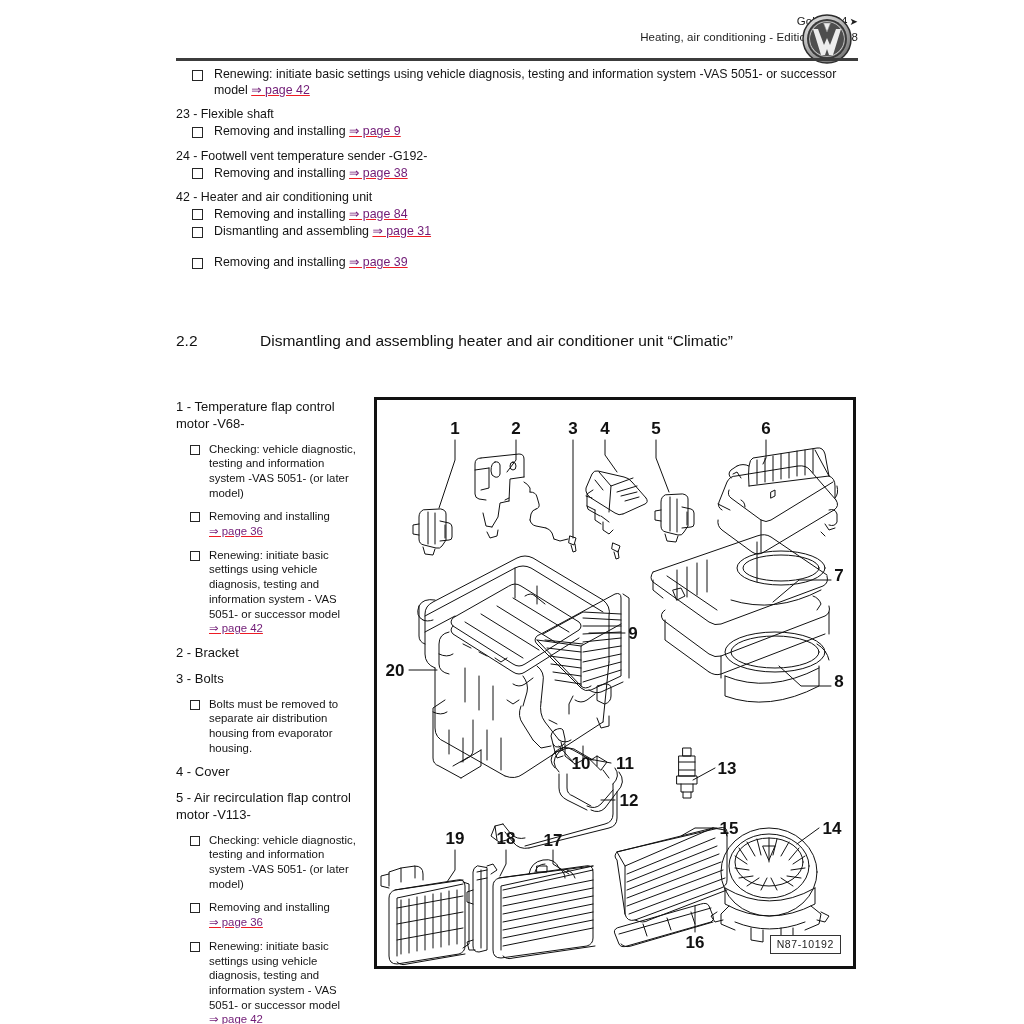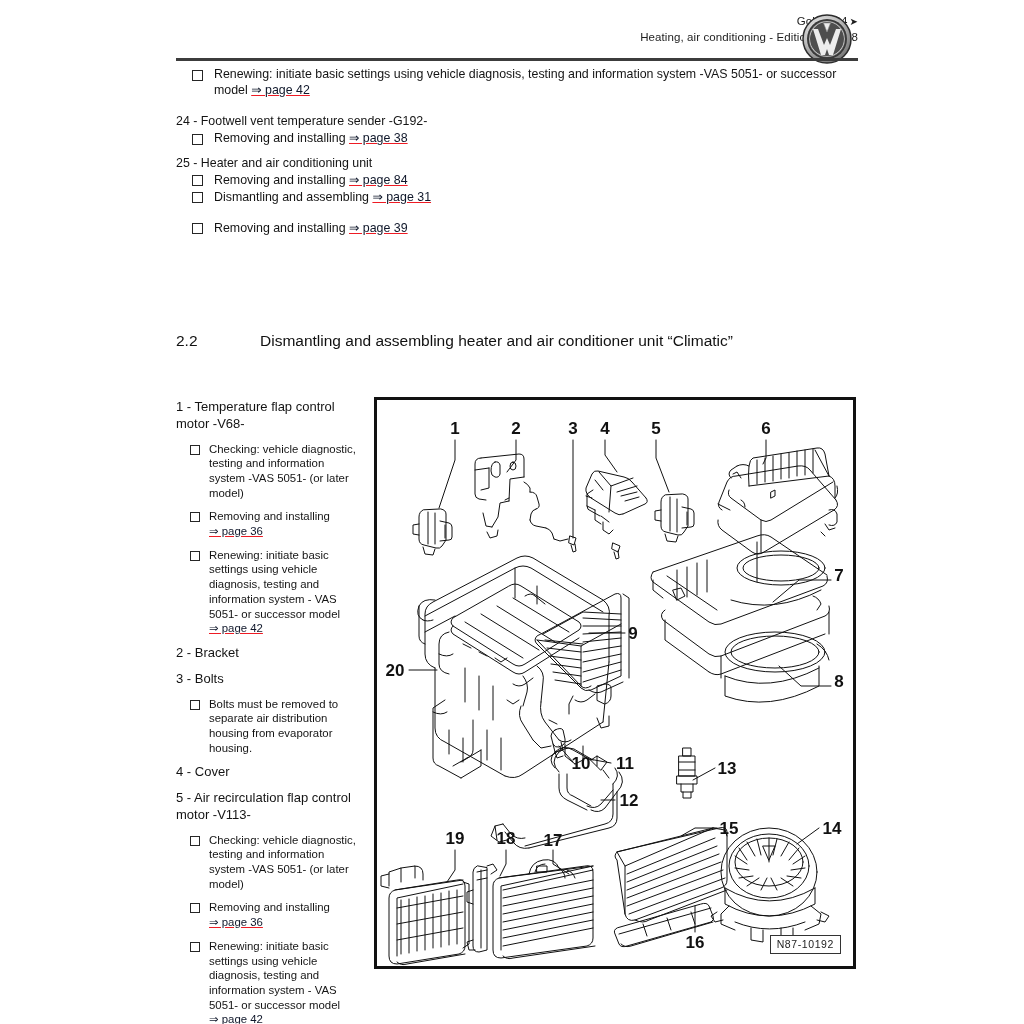--- a/index.html
+++ b/index.html
@@ -91,21 +91,21 @@
     margin-top: 3.5px;
     margin-right: 11px;
     background: #fff;
   }
   .sub-text {
     font-size: 12.4px;
     line-height: 1.30;
     color: #141414;
   }
   .ref {
-    color: #0f172a;
+    color: #701a75;
     text-decoration: underline;
     text-decoration-color: #ee1b24;
     white-space: nowrap;
     text-align: center;
   }
   .spacer-sm { height: 7px; }
 
   
   #section-heading {
     position: absolute;
@@ -219,33 +219,40 @@
 <div id="top-list">
 
   <div class="entry">
     <div class="sub">
       <span class="sq"></span>
       <span class="sub-text"><span>Renewing: initiate basic settings using vehicle diagnosis, testing and information system -VAS 5051- or successor model </span><span class="ref">⇒ page 42</span></span>
     </div>
   </div>
   <div class="spacer-sm"></div>
 
+  <div class="entry">
+    <div class="entry-title">23 - Flexible shaft</div>
+    <div class="sub">
+      <span class="sq"></span>
+      <span class="sub-text"><span>Removing and installing </span><span class="ref">⇒ page 9</span></span>
+    </div>
+  </div>
   <div class="spacer-sm"></div>
 
   <div class="entry">
     <div class="entry-title">24 - Footwell vent temperature sender -G192-</div>
     <div class="sub">
       <span class="sq"></span>
       <span class="sub-text"><span>Removing and installing </span><span class="ref">⇒ page 38</span></span>
     </div>
   </div>
   <div class="spacer-sm"></div>
 
   <div class="entry">
-    <div class="entry-title">25 - Heater and air conditioning unit</div>
+    <div class="entry-title">42 - Heater and air conditioning unit</div>
     <div class="sub">
       <span class="sq"></span>
       <span class="sub-text"><span>Removing and installing </span><span class="ref">⇒ page 84</span></span>
     </div>
     <div class="sub">
       <span class="sq"></span>
       <span class="sub-text"><span>Dismantling and assembling </span><span class="ref">⇒ page 31</span></span>
     </div>
   </div>
   <div class="spacer-sm"></div>

